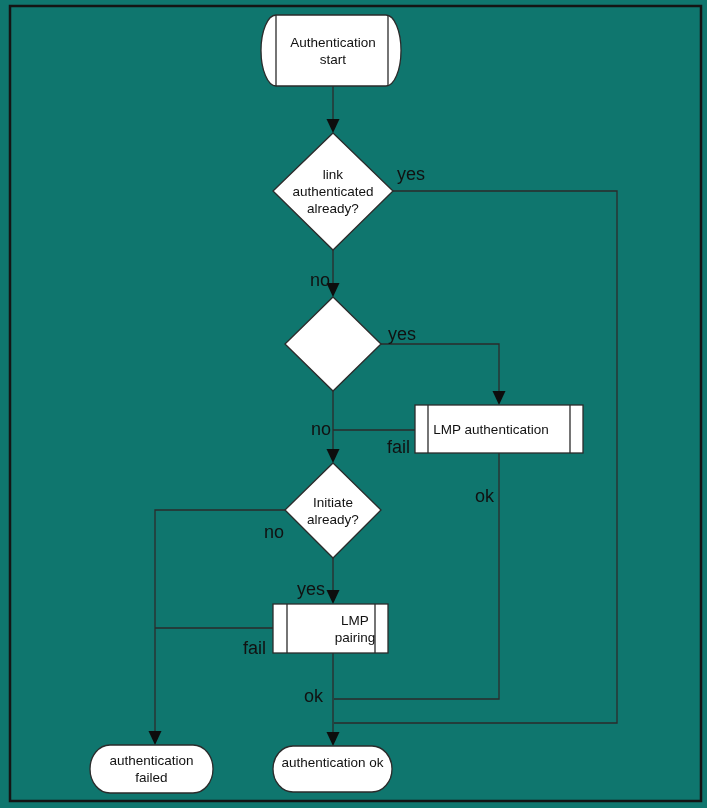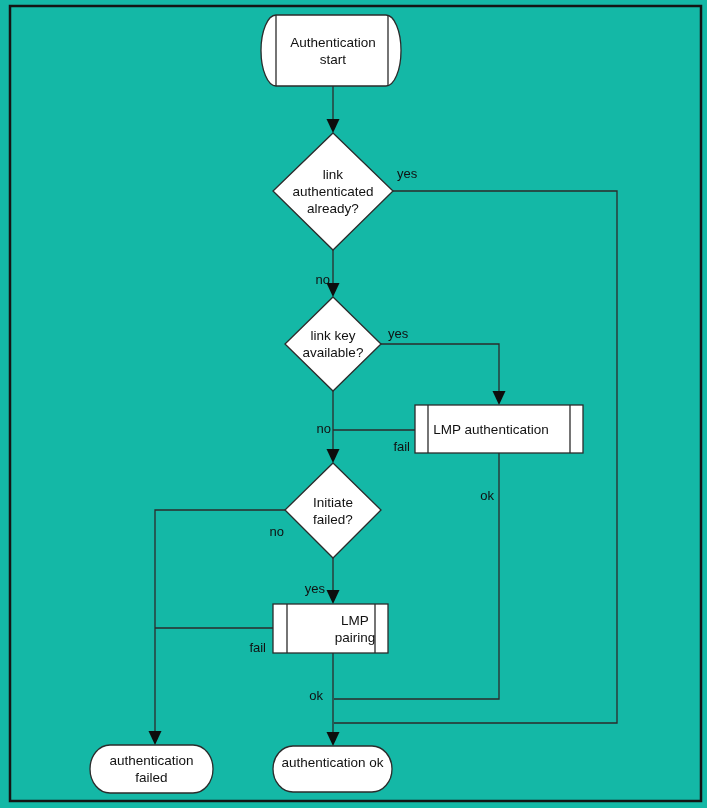--- a/index.html
+++ b/index.html
@@ -1,27 +1,27 @@
 <!DOCTYPE html>
 <html><head>
 <meta charset="utf-8">
 <style>
   * { margin:0; padding:0; box-sizing:border-box; }
   html,body { background:#ffffff; }
   body { font-family:"Liberation Sans", sans-serif; }
-  .canvas { position:relative; width:707px; height:808px; background:#14b8a6; overflow:hidden; }
+  .canvas { position:relative; width:707px; height:808px; background:#0f766e; overflow:hidden; }
   .canvas > svg { position:absolute; left:0; top:0; }
   .node-label {
     position:absolute; display:flex; align-items:center; justify-content:center;
     text-align:center; font-size:13.5px; line-height:17px; color:#111111;
     pointer-events:none;
   }
   .node-label span { display:inline-block; }
   .edge-label {
-    position:absolute; font-size:13px; line-height:14px; color:#111111;
+    position:absolute; font-size:18px; line-height:14px; color:#111111;
     pointer-events:none; white-space:nowrap;
   }
   .ta-r { text-align:right;margin-top:32px; }
 </style>
 </head>
 <body>
 
 <div class="canvas">
 
   <svg width="707" height="808" viewBox="0 0 707 808">
@@ -73,30 +73,27 @@
   </svg>
 
   <div class="node-label" style="left:277px; top:15px; width:112px; height:71px;">
     <span style="max-width:100px;">Authentication start</span>
   </div>
 
   <div class="node-label" style="left:273px; top:133px; width:120px; height:117px;">
     <span style="max-width:100px;">link authenticated already?</span>
   </div>
 
-  <div class="node-label" style="left:285px; top:297px; width:96px; height:94px;">
-    <span style="max-width:85px;">link key available?</span>
-  </div>
 
   <div class="node-label" style="left:415px; top:405px; width:152px; height:48px;justify-content:center;">
     <span>LMP authentication</span>
   </div>
 
   <div class="node-label" style="left:285px; top:463px; width:96px; height:95px;">
-    <span style="max-width:72px;">Initiate failed?</span>
+    <span style="max-width:72px;">Initiate already?</span>
   </div>
 
   <div class="node-label" style="left:287px; top:604px; width:88px; height:49px;padding-left:48px;">
     <span>LMP pairing</span>
   </div>
 
   <div class="node-label" style="left:90px; top:745px; width:123px; height:48px;">
     <span style="max-width:105px;">authentication failed</span>
   </div>
 

